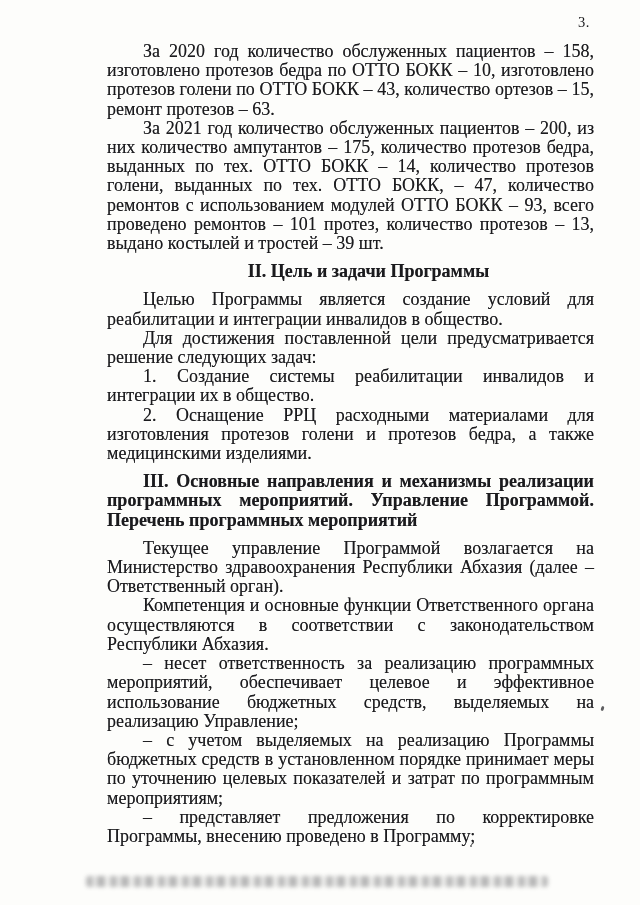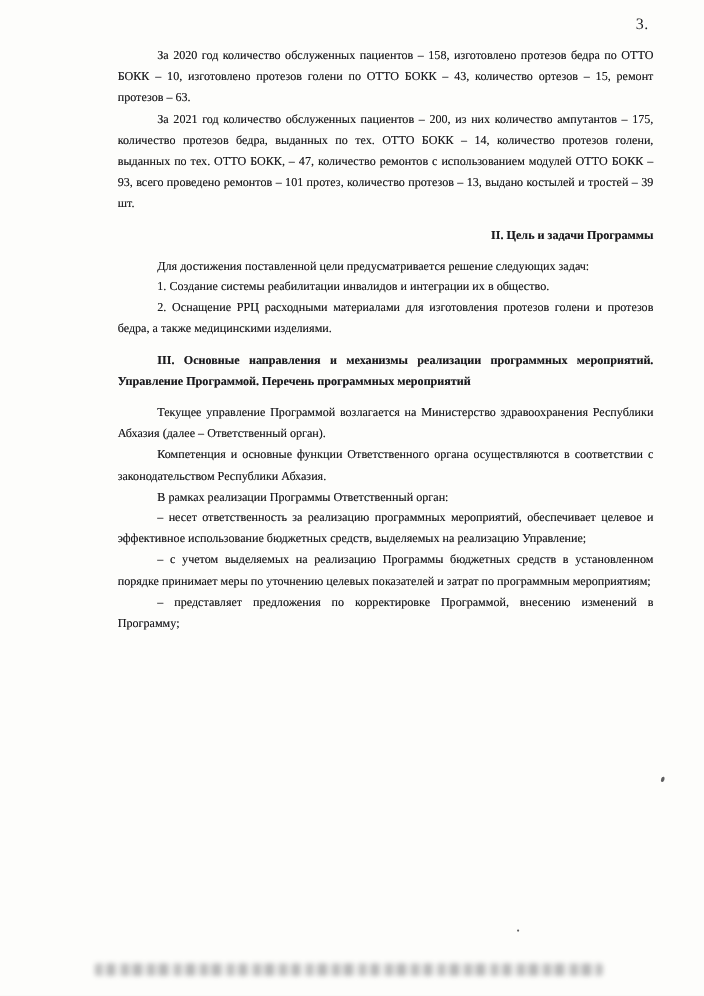--- a/index.html
+++ b/index.html
@@ -22,35 +22,35 @@
     top: 14px;
     left: 578px;
     font-size: 14.5px;
     letter-spacing: 0.5px;
   }
   .text-block {
     position: absolute;
     top: 42px;
     left: 107px;
     width: 487px;
-    font-size: 11px;
+    font-size: 18px;
     line-height: 19.2px;
     text-align: justify;
     text-shadow: 0 0 0.4px rgba(20,20,25,0.55);
   }
   .text-block p {
     margin: 0;
     text-indent: 36px;
   }
   .text-block p.heading {
     font-weight: bold;
     margin: 9px 0 9px 0;
   }
   .text-block p.heading-left {
-    text-align: right;
+    text-align: center;
   }
   
   .scan-bleed {
     position: absolute;
     left: 86px;
     top: 876px;
     width: 462px;
     height: 11px;
     background: repeating-linear-gradient(
       90deg,
@@ -79,32 +79,32 @@
 
   <div class="page-number">3.</div>
 
   <div class="text-block">
 
     <p>За 2020 год количество обслуженных пациентов – 158, изготовлено протезов бедра по ОТТО БОКК – 10, изготовлено протезов голени по ОТТО БОКК – 43, количество ортезов – 15, ремонт протезов – 63.</p>
     <p>За 2021 год количество обслуженных пациентов – 200, из них количество ампутантов – 175, количество протезов бедра, выданных по тех. ОТТО БОКК – 14, количество протезов голени, выданных по тех. ОТТО БОКК, – 47, количество ремонтов с использованием модулей ОТТО БОКК – 93, всего проведено ремонтов – 101 протез, количество протезов – 13, выдано костылей и тростей – 39 шт.</p>
 
     <p class="heading heading-left">II. Цель и задачи Программы</p>
 
+    <p>Целью Программы является создание условий для реабилитации и интеграции инвалидов в общество.</p>
     <p>Для достижения поставленной цели предусматривается решение следующих задач:</p>
     <p>1. Создание системы реабилитации инвалидов и интеграции их в общество.</p>
     <p>2. Оснащение РРЦ расходными материалами для изготовления протезов голени и протезов бедра, а также медицинскими изделиями.</p>
 
     <p class="heading">III. Основные направления и механизмы реализации программных мероприятий. Управление Программой. Перечень программных мероприятий</p>
 
     <p>Текущее управление Программой возлагается на Министерство здравоохранения Республики Абхазия (далее – Ответственный орган).</p>
     <p>Компетенция и основные функции Ответственного органа осуществляются в соответствии с законодательством Республики Абхазия.</p>
-    <p>В рамках реализации Программы Ответственный орган:</p>
     <p>– несет ответственность за реализацию программных мероприятий, обеспечивает целевое и эффективное использование бюджетных средств, выделяемых на реализацию Управление;</p>
     <p>– с учетом выделяемых на реализацию Программы бюджетных средств в установленном порядке принимает меры по уточнению целевых показателей и затрат по программным мероприятиям;</p>
-    <p>– представляет предложения по корректировке Программой, внесению изменений в Программу;</p>
+    <p>– представляет предложения по корректировке Программы, внесению проведено в Программу;</p>
 
   </div>
 
   <div class="scan-bleed"></div>
   <div class="scan-speck speck-1"></div>
   <div class="scan-speck speck-2"></div>
 
 </div>
 
 </body></html>

